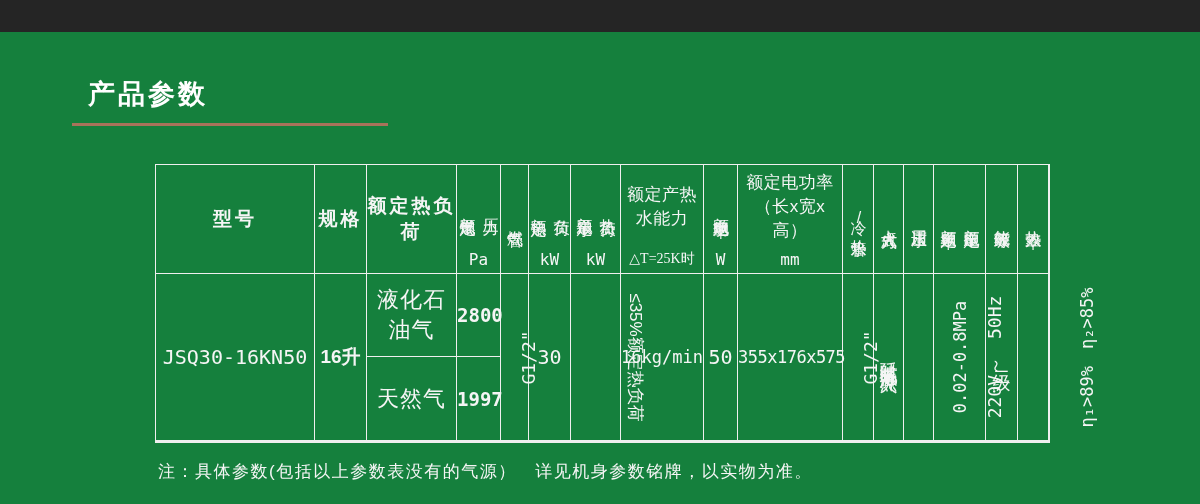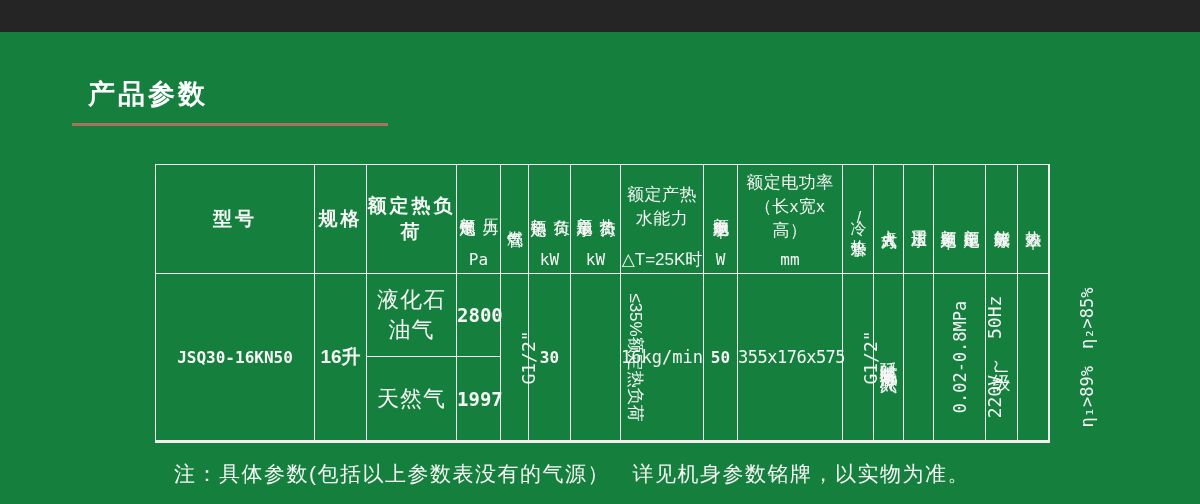--- a/index.html
+++ b/index.html
@@ -13,36 +13,36 @@
              border-right:2px solid #efefef;}
   table.spec td{border:1px solid #efefef;padding:0;text-align:center;vertical-align:middle;
                 color:#f5f5f5;overflow:visible;}
   tr.hrow td{height:108px;}
   tr.r1 td{height:82px;}
   tr.r2 td{height:83px;}
   .hc{display:flex;flex-direction:column;height:104px;}
   .hl{flex:1;display:flex;align-items:center;justify-content:center;}
   .hu{height:24px;display:flex;align-items:center;justify-content:center;
       font-family:"DejaVu Sans Mono",monospace;font-size:16px;text-align:right;}
-  .hu.small{font-size:17px;font-family:Liberation Sans, sans-serif;}
+  .hu.small{font-size:14px;font-family:Liberation Serif, serif;}
   .htext{font-size:19px;letter-spacing:3px;font-weight:bold;}
   .h2l{line-height:24px;font-size:17px;letter-spacing:0.5px;}
   .vu{writing-mode:vertical-rl;text-orientation:upright;font-size:16px;letter-spacing:1px;}
   .vpair{display:flex;flex-direction:row;align-items:center;justify-content:center;gap:2px;}
   .vu-data{writing-mode:vertical-rl;text-orientation:upright;font-size:18px;letter-spacing:2px;}
   .rot-ccw{display:inline-block;transform:rotate(-90deg);white-space:nowrap;}
   .rot-cw{display:inline-block;transform:rotate(90deg);white-space:nowrap;}
   .mono{font-family:"DejaVu Sans Mono",monospace;}
   .val-cjk{font-size:22px;letter-spacing:1px;}
-  .f20{font-size:16px;font-weight:bold;}
+  .f20{font-size:20px;}
   .f19{font-size:19px;font-weight:bold;}
   .f17{font-size:17px;}
   .f15{font-size:17px;letter-spacing:-0.5px;}
   .f18{font-size:18px;}
-  .note{position:absolute;left:174px;top:428px;margin:0;font-size:21px;letter-spacing:1.5px;
+  .note{position:absolute;left:158px;top:428px;margin:0;font-size:17px;letter-spacing:1.5px;
         color:#f5f5f5;white-space:nowrap;}
 </style>
 </head>
 <body>
 
 <div class="stage">
 
   <h1 class="title">产品参数</h1>
   <div class="title-underline"></div>
 

